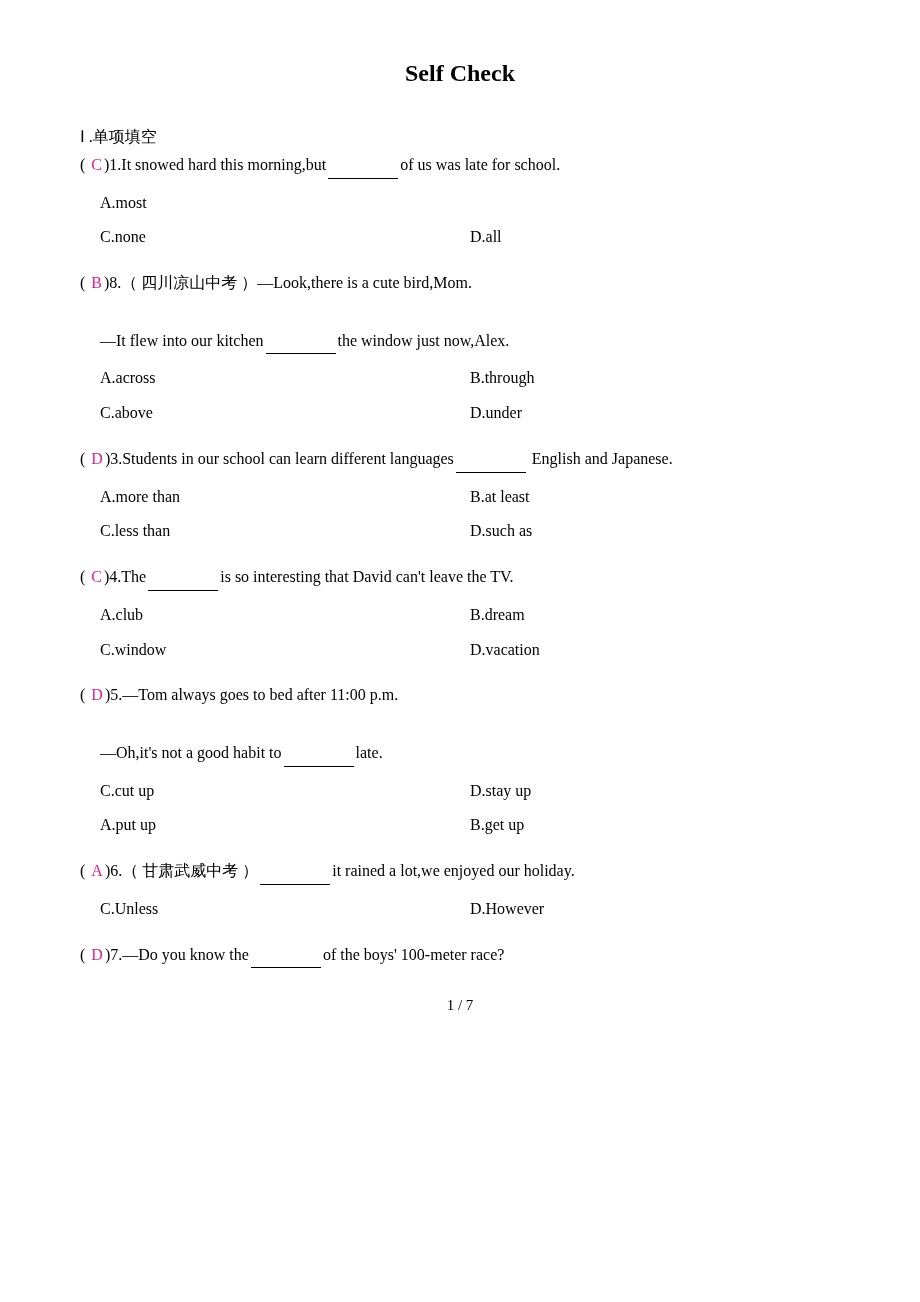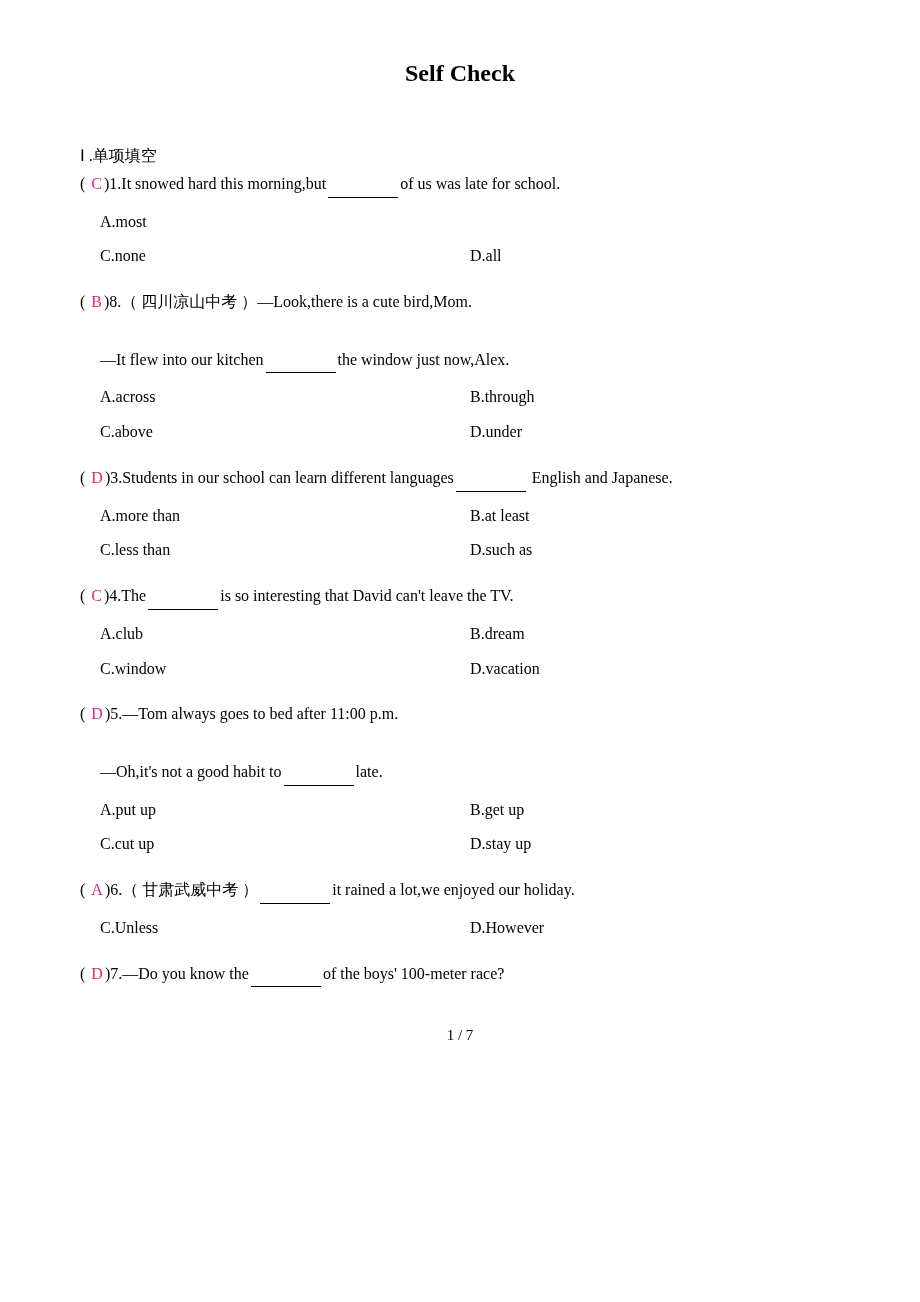--- a/index.html
+++ b/index.html
@@ -13,21 +13,21 @@
       background: #fff;
       color: #000;
       width: 920px;
       min-height: 1302px;
       padding: 60px 80px;
     }
     .page-title {
       text-align: center;
       font-size: 24px;
       font-weight: bold;
-      margin-bottom: 59px;
+      margin-bottom: 40px;
     }
     .section-title {
       font-size: 16px;
       margin-bottom: 4px;
     }
     .question-block {
       margin-bottom: 18px;
     }
     .question-line {
       display: flex;
@@ -51,21 +51,21 @@
       line-height: 1.8;
     }
     .blank {
       display: inline-block;
       border-bottom: 1px solid #000;
       min-width: 70px;
       margin: 0 2px;
     }
     .page-footer {
       text-align: center;
-      margin-top: 40px;
+      margin-top: 29px;
       font-size: 15px;
     }
     .sub-line {
       padding-left: 20px;
       margin-bottom: 10px;
       line-height: 1.6;
       margin-top: 32px;
     }
   </style>
 </head>
@@ -132,26 +132,26 @@
         <div class="option">D.vacation</div>
       </div>
     </div>
     <div class="question-block">
       <div class="question-line">
         <span>( <span class="answer-letter">D</span> </span>
         <span>)5.—Tom always goes to bed after 11:00 p.m.</span>
       </div>
       <div class="sub-line">—Oh,it's not a good habit to<span class="blank">&nbsp;&nbsp;&nbsp;&nbsp;&nbsp;&nbsp;&nbsp;</span>late.</div>
       <div class="options-row">
+        <div class="option">C.cut up</div>
+        <div class="option">D.stay up</div>
+      </div>
+      <div class="options-row">
         <div class="option">A.put up</div>
         <div class="option">B.get up</div>
-      </div>
-      <div class="options-row">
-        <div class="option">C.cut up</div>
-        <div class="option">D.stay up</div>
       </div>
     </div>
     <div class="question-block">
       <div class="question-line">
         <span>( <span class="answer-letter">A</span> </span>
         <span>)6.（ 甘肃武威中考 ）<span class="blank">&nbsp;&nbsp;&nbsp;&nbsp;&nbsp;&nbsp;&nbsp;</span>it rained a lot,we enjoyed our holiday.</span>
       </div>
       <div class="options-row">
         <div class="option">C.Unless</div>
         <div class="option">D.However</div>

